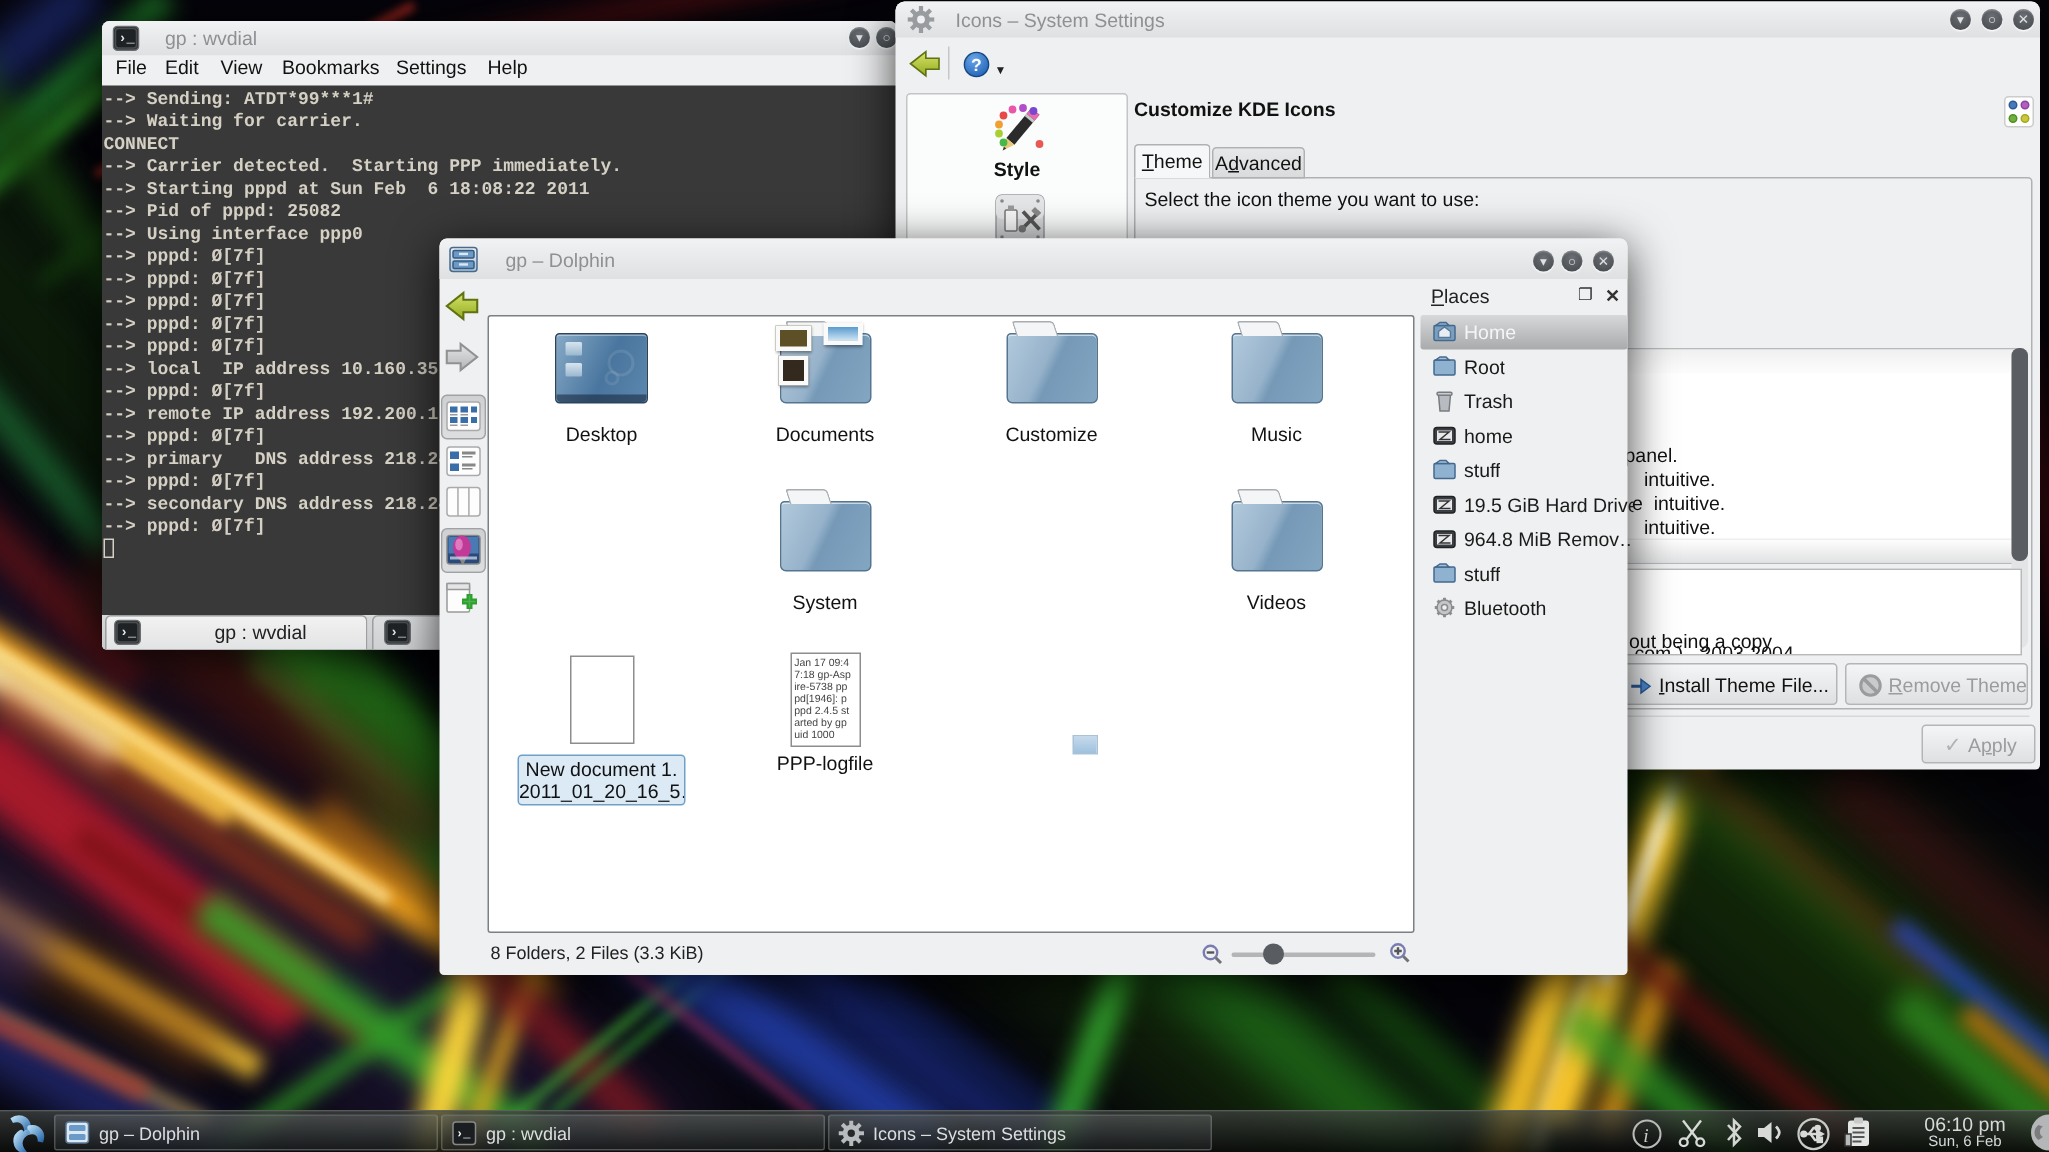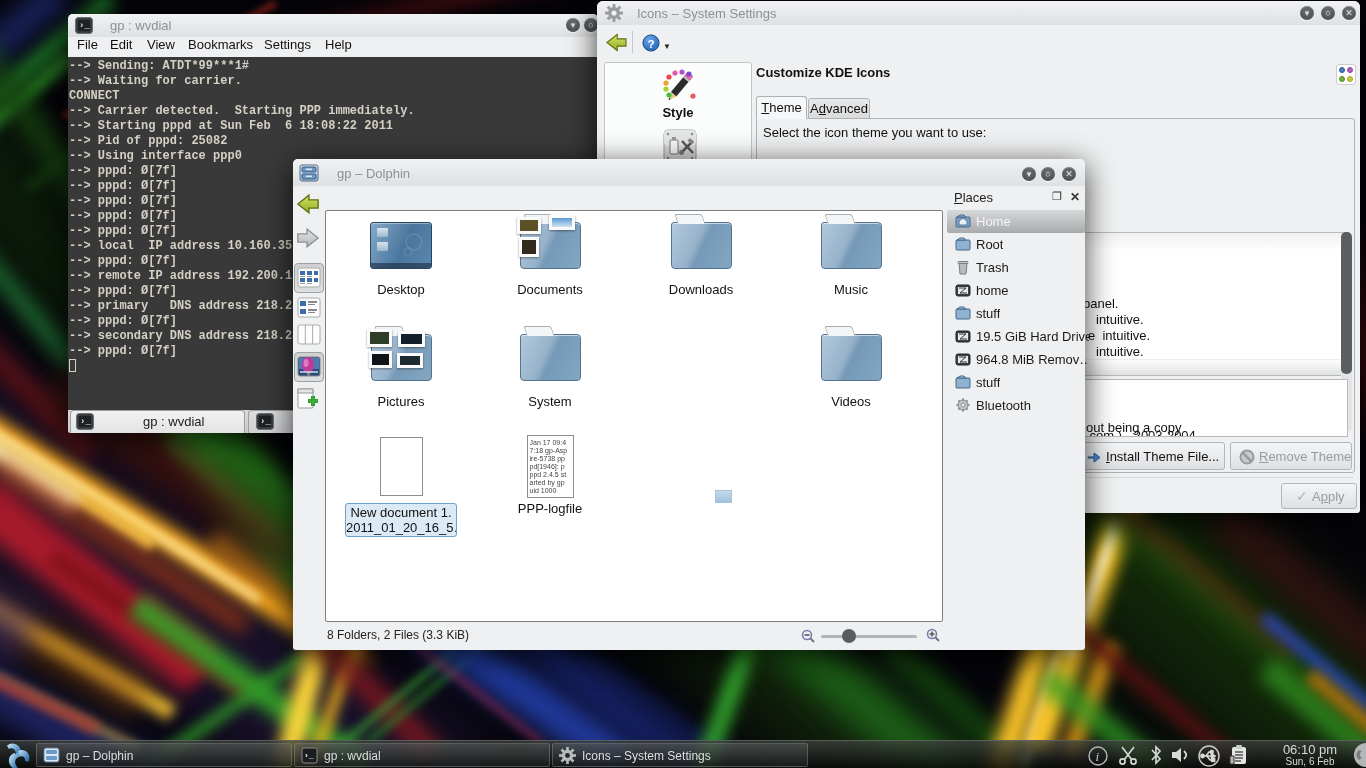--- a/index.html
+++ b/index.html
@@ -396,36 +396,27 @@
     <div class="fitem" style="left:164px;top:1px;">
       <div class="folder">
         <div class="photo" style="left:-4px;top:-6px;width:24px;height:17px;background:#5d5026;"></div>
         <div class="photo" style="left:28px;top:-8px;width:26px;height:15px;background:linear-gradient(#5a9ad0,#cfe4f2);"></div>
         <div class="photo" style="left:-2px;top:14px;width:20px;height:20px;background:#33291c;"></div>
       </div>
       <div class="flabel">Documents</div>
     </div>
     <div class="fitem" style="left:315px;top:1px;">
       <div class="folder"></div>
-      <div class="flabel">Downloads</div>
+      <div class="flabel">Customize</div>
     </div>
     <div class="fitem" style="left:465px;top:1px;">
       <div class="folder"></div>
       <div class="flabel">Music</div>
     </div>
 
-    <div class="fitem" style="left:15px;top:113px;">
-      <div class="folder">
-        <div class="photo" style="left:-5px;top:-6px;width:25px;height:18px;background:#2d3d28;"></div>
-        <div class="photo" style="left:26px;top:-4px;width:27px;height:16px;background:#13202c;"></div>
-        <div class="photo" style="left:-3px;top:16px;width:23px;height:17px;background:#101418;"></div>
-        <div class="photo" style="left:25px;top:18px;width:26px;height:15px;background:#1c2a30;"></div>
-      </div>
-      <div class="flabel">Pictures</div>
-    </div>
     <div class="fitem" style="left:164px;top:113px;">
       <div class="folder"></div>
       <div class="flabel">System</div>
     </div>
     <div class="fitem" style="left:465px;top:113px;">
       <div class="folder"></div>
       <div class="flabel">Videos</div>
     </div>
 
     <div class="fitem" style="left:15px;top:222px;">

